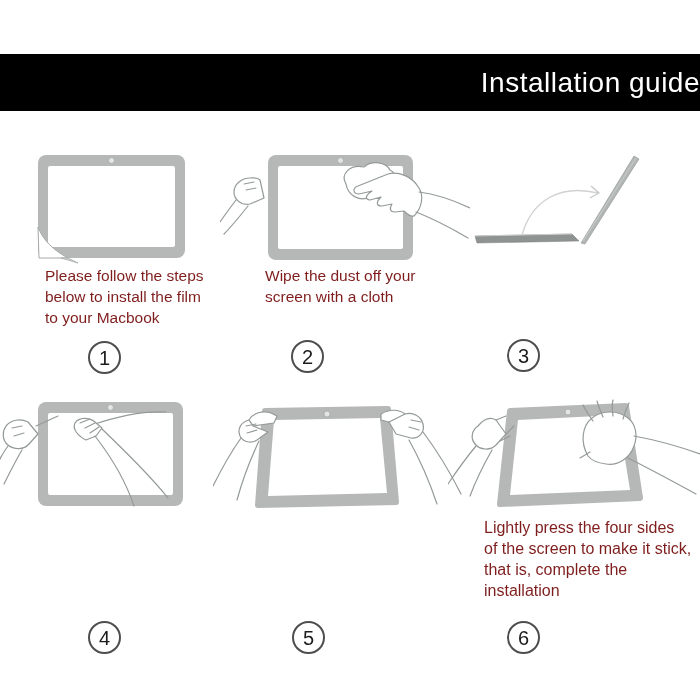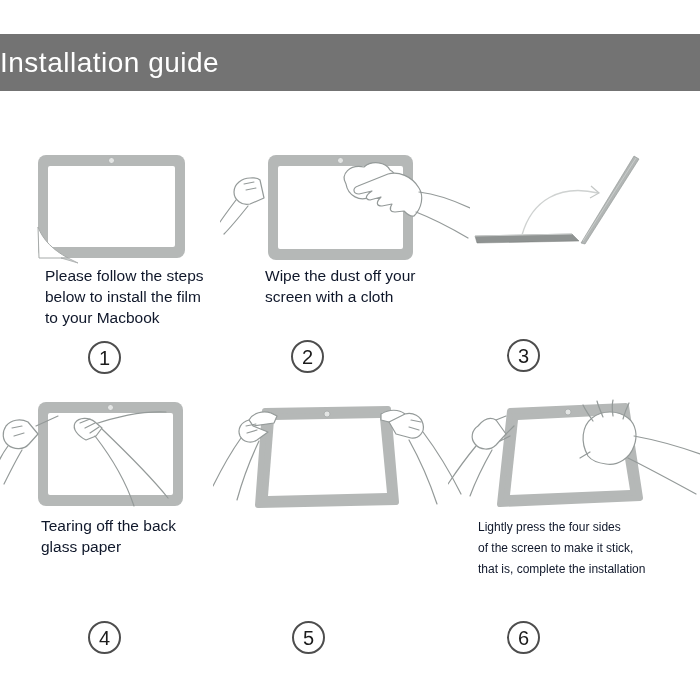--- a/index.html
+++ b/index.html
@@ -1,23 +1,23 @@
 <!DOCTYPE html>
 <html><head>
 <meta charset="utf-8">
 <style>
   html,body{margin:0;padding:0;background:#ffffff;}
   #page{position:relative;width:700px;height:700px;background:#ffffff;overflow:hidden;
         font-family:"Liberation Sans", sans-serif;}
-  .header{position:absolute;left:0;top:34px;width:700px;height:57px;background:#737373;
-          display:flex;align-items:center;justify-content:flex-start;}
+  .header{position:absolute;left:0;top:54px;width:700px;height:57px;background:#000000;
+          display:flex;align-items:center;justify-content:flex-end;}
   .header .title{color:#ffffff;font-size:28px;letter-spacing:0.5px;}
   .illus{position:absolute;}
-  .caption{position:absolute;color:#0f172a;font-size:15.5px;line-height:21px;white-space:pre-line;}
-  .caption.small{font-size:12px;}
+  .caption{position:absolute;color:#7f1d1d;font-size:15.5px;line-height:21px;white-space:pre-line;}
+  .caption.small{font-size:16px;margin-left:6px;}
   .num{position:absolute;width:29px;height:29px;border:2px solid #4d4d4d;border-radius:50%;
        display:flex;align-items:center;justify-content:center;background:#fff;}
   .num span{font-size:20px;color:#1c1c1c;line-height:1;}
   svg .hand{fill:#ffffff;stroke:#949a99;stroke-width:1.2;stroke-linejoin:round;stroke-linecap:round;}
   svg .handline{fill:none;stroke:#949a99;stroke-width:1.2;stroke-linecap:round;}
 </style>
 </head>
 <body>
 
 <div id="page">
@@ -105,22 +105,20 @@
     <path class="handline" d="M142 56 L132 62"></path>
     <path class="handline" d="M186 40 C208 44 230 50 252 58"></path>
     <path class="handline" d="M180 62 C204 74 226 86 248 98"></path>
   </svg>
 
   <div class="caption" style="left:45px;top:265px">Please follow the steps
 below to install the film
 to your Macbook</div>
   <div class="caption" style="left:265px;top:265px">Wipe the dust off your
 screen with a cloth</div>
-  <div class="caption" style="left:41px;top:515px">Tearing off the back
-glass paper</div>
   <div class="caption small" style="left:478px;top:517px">Lightly press the four sides
 of the screen to make it stick,
 that is, complete the installation</div>
 
   <div class="num" style="left:88px;top:341px">
       <span>1</span>
     </div>
   <div class="num" style="left:291px;top:340px">
       <span>2</span>
     </div>

